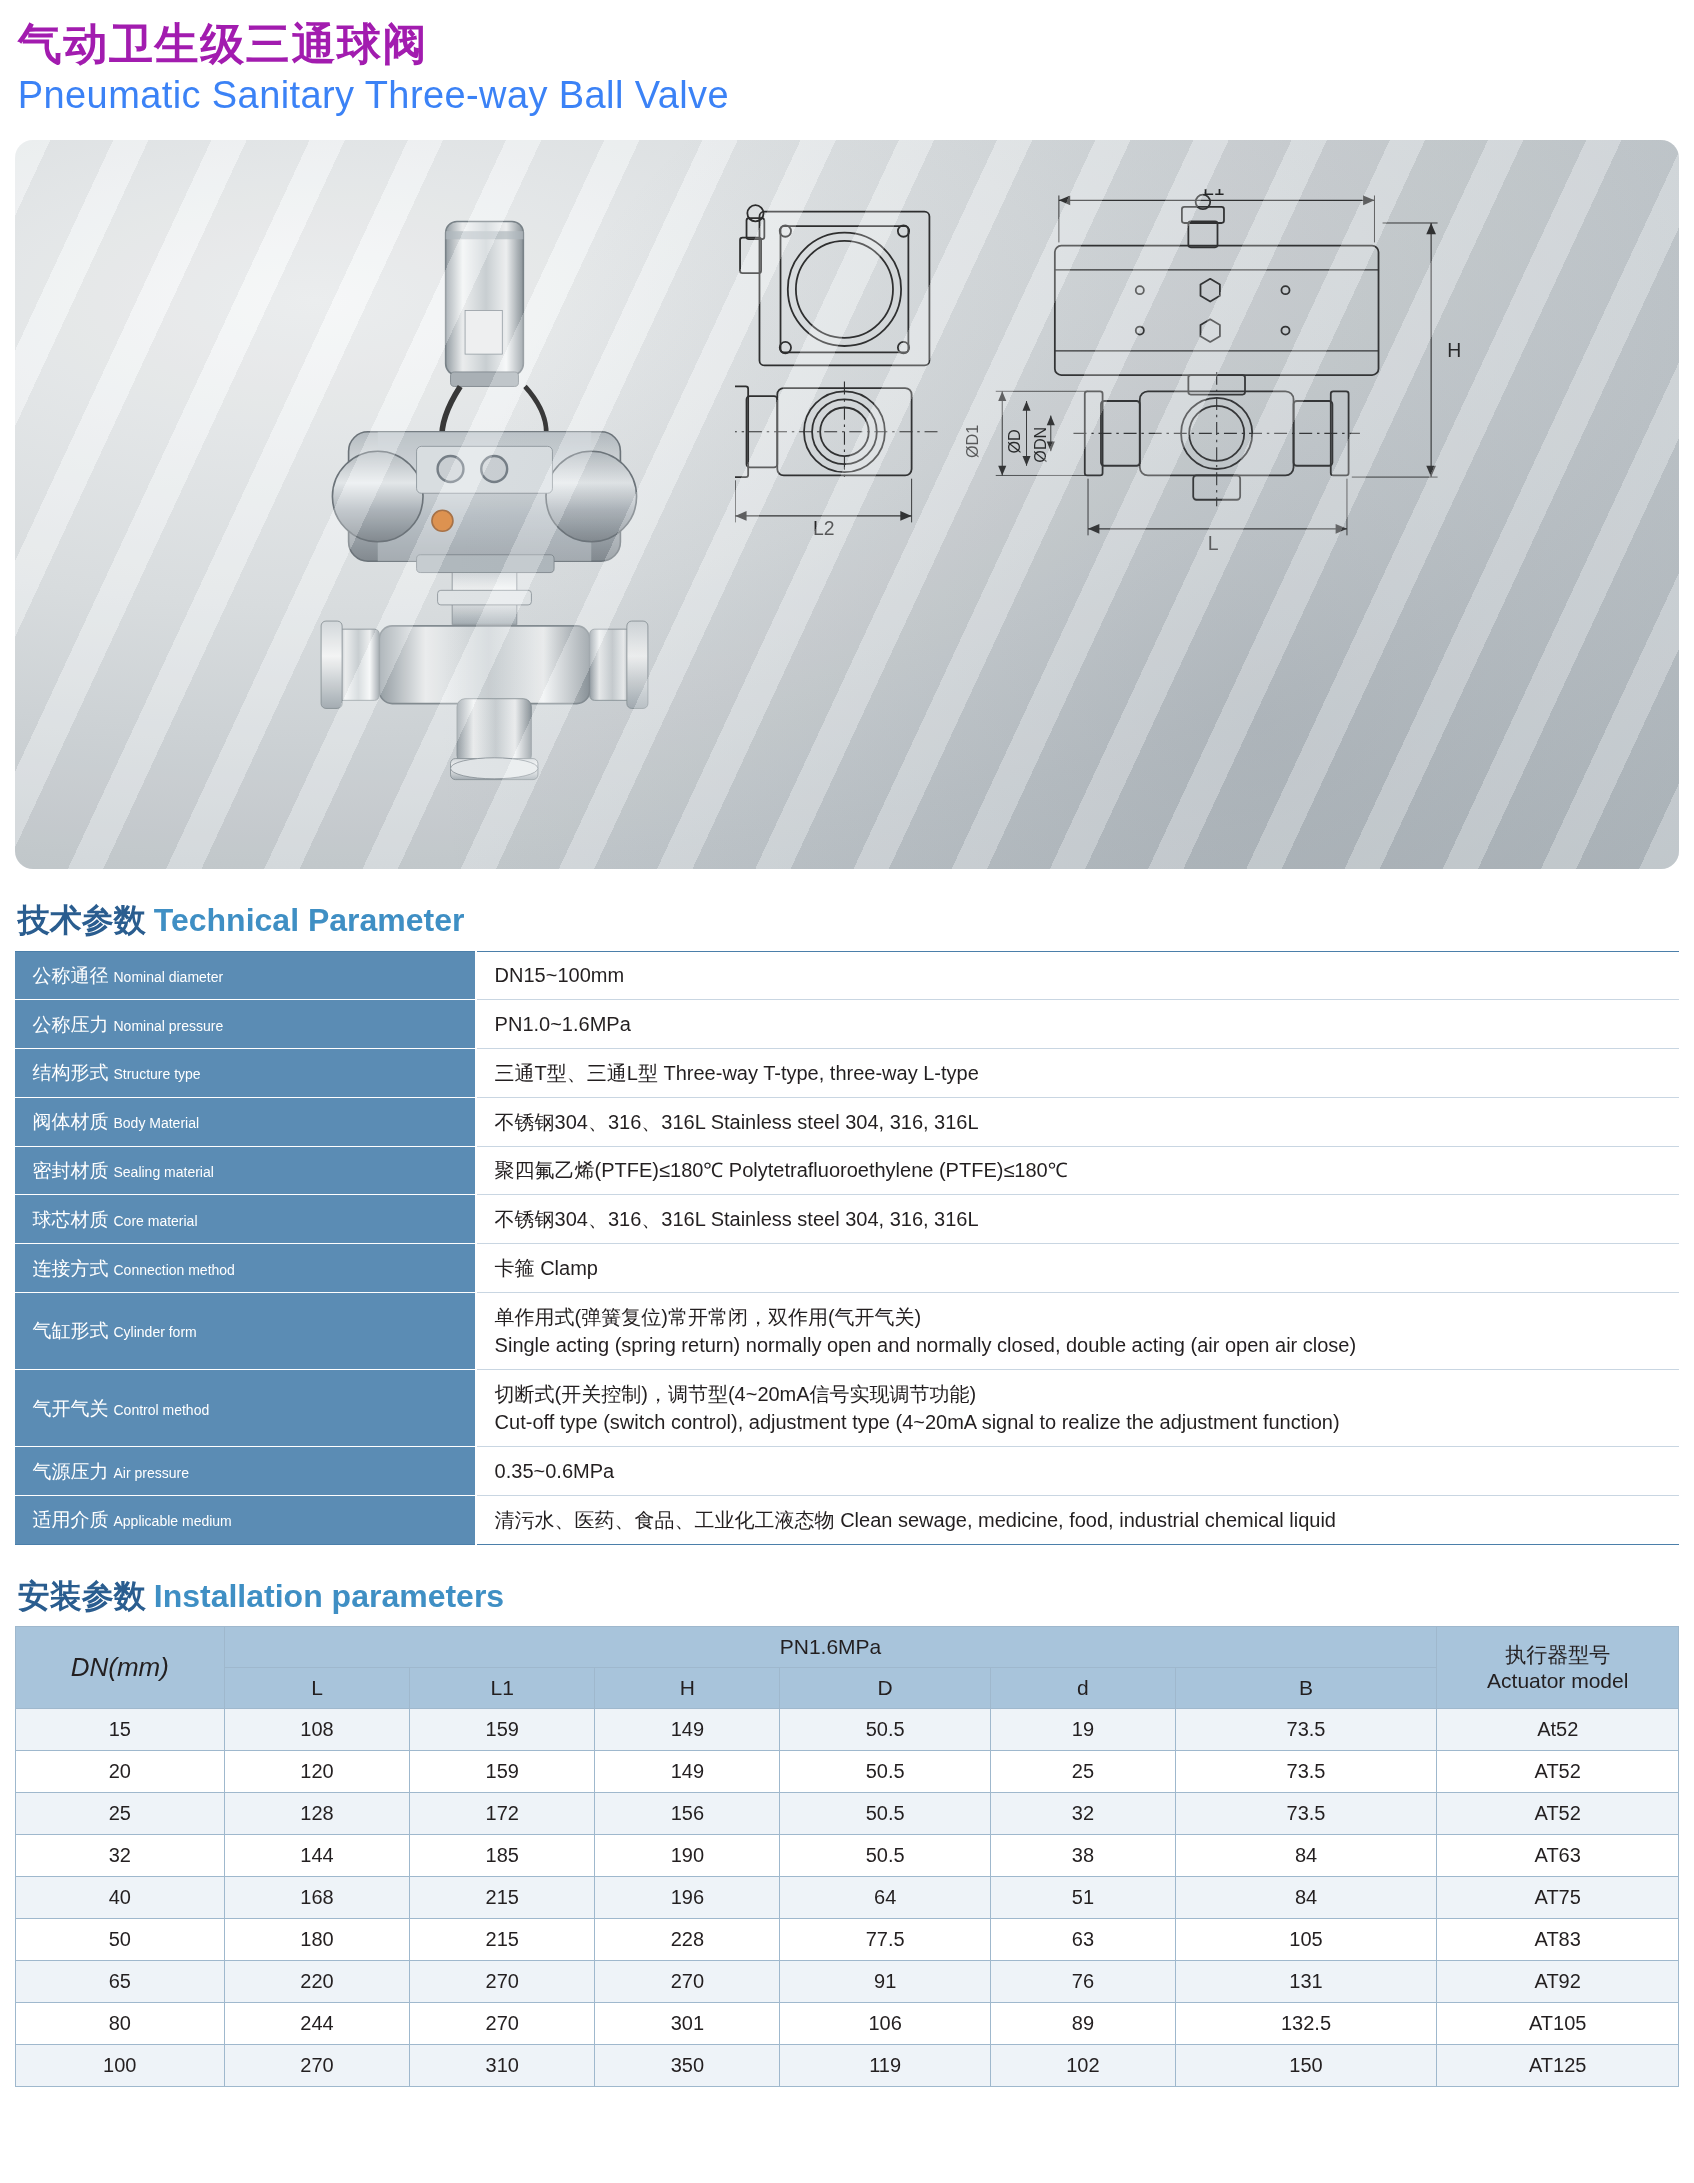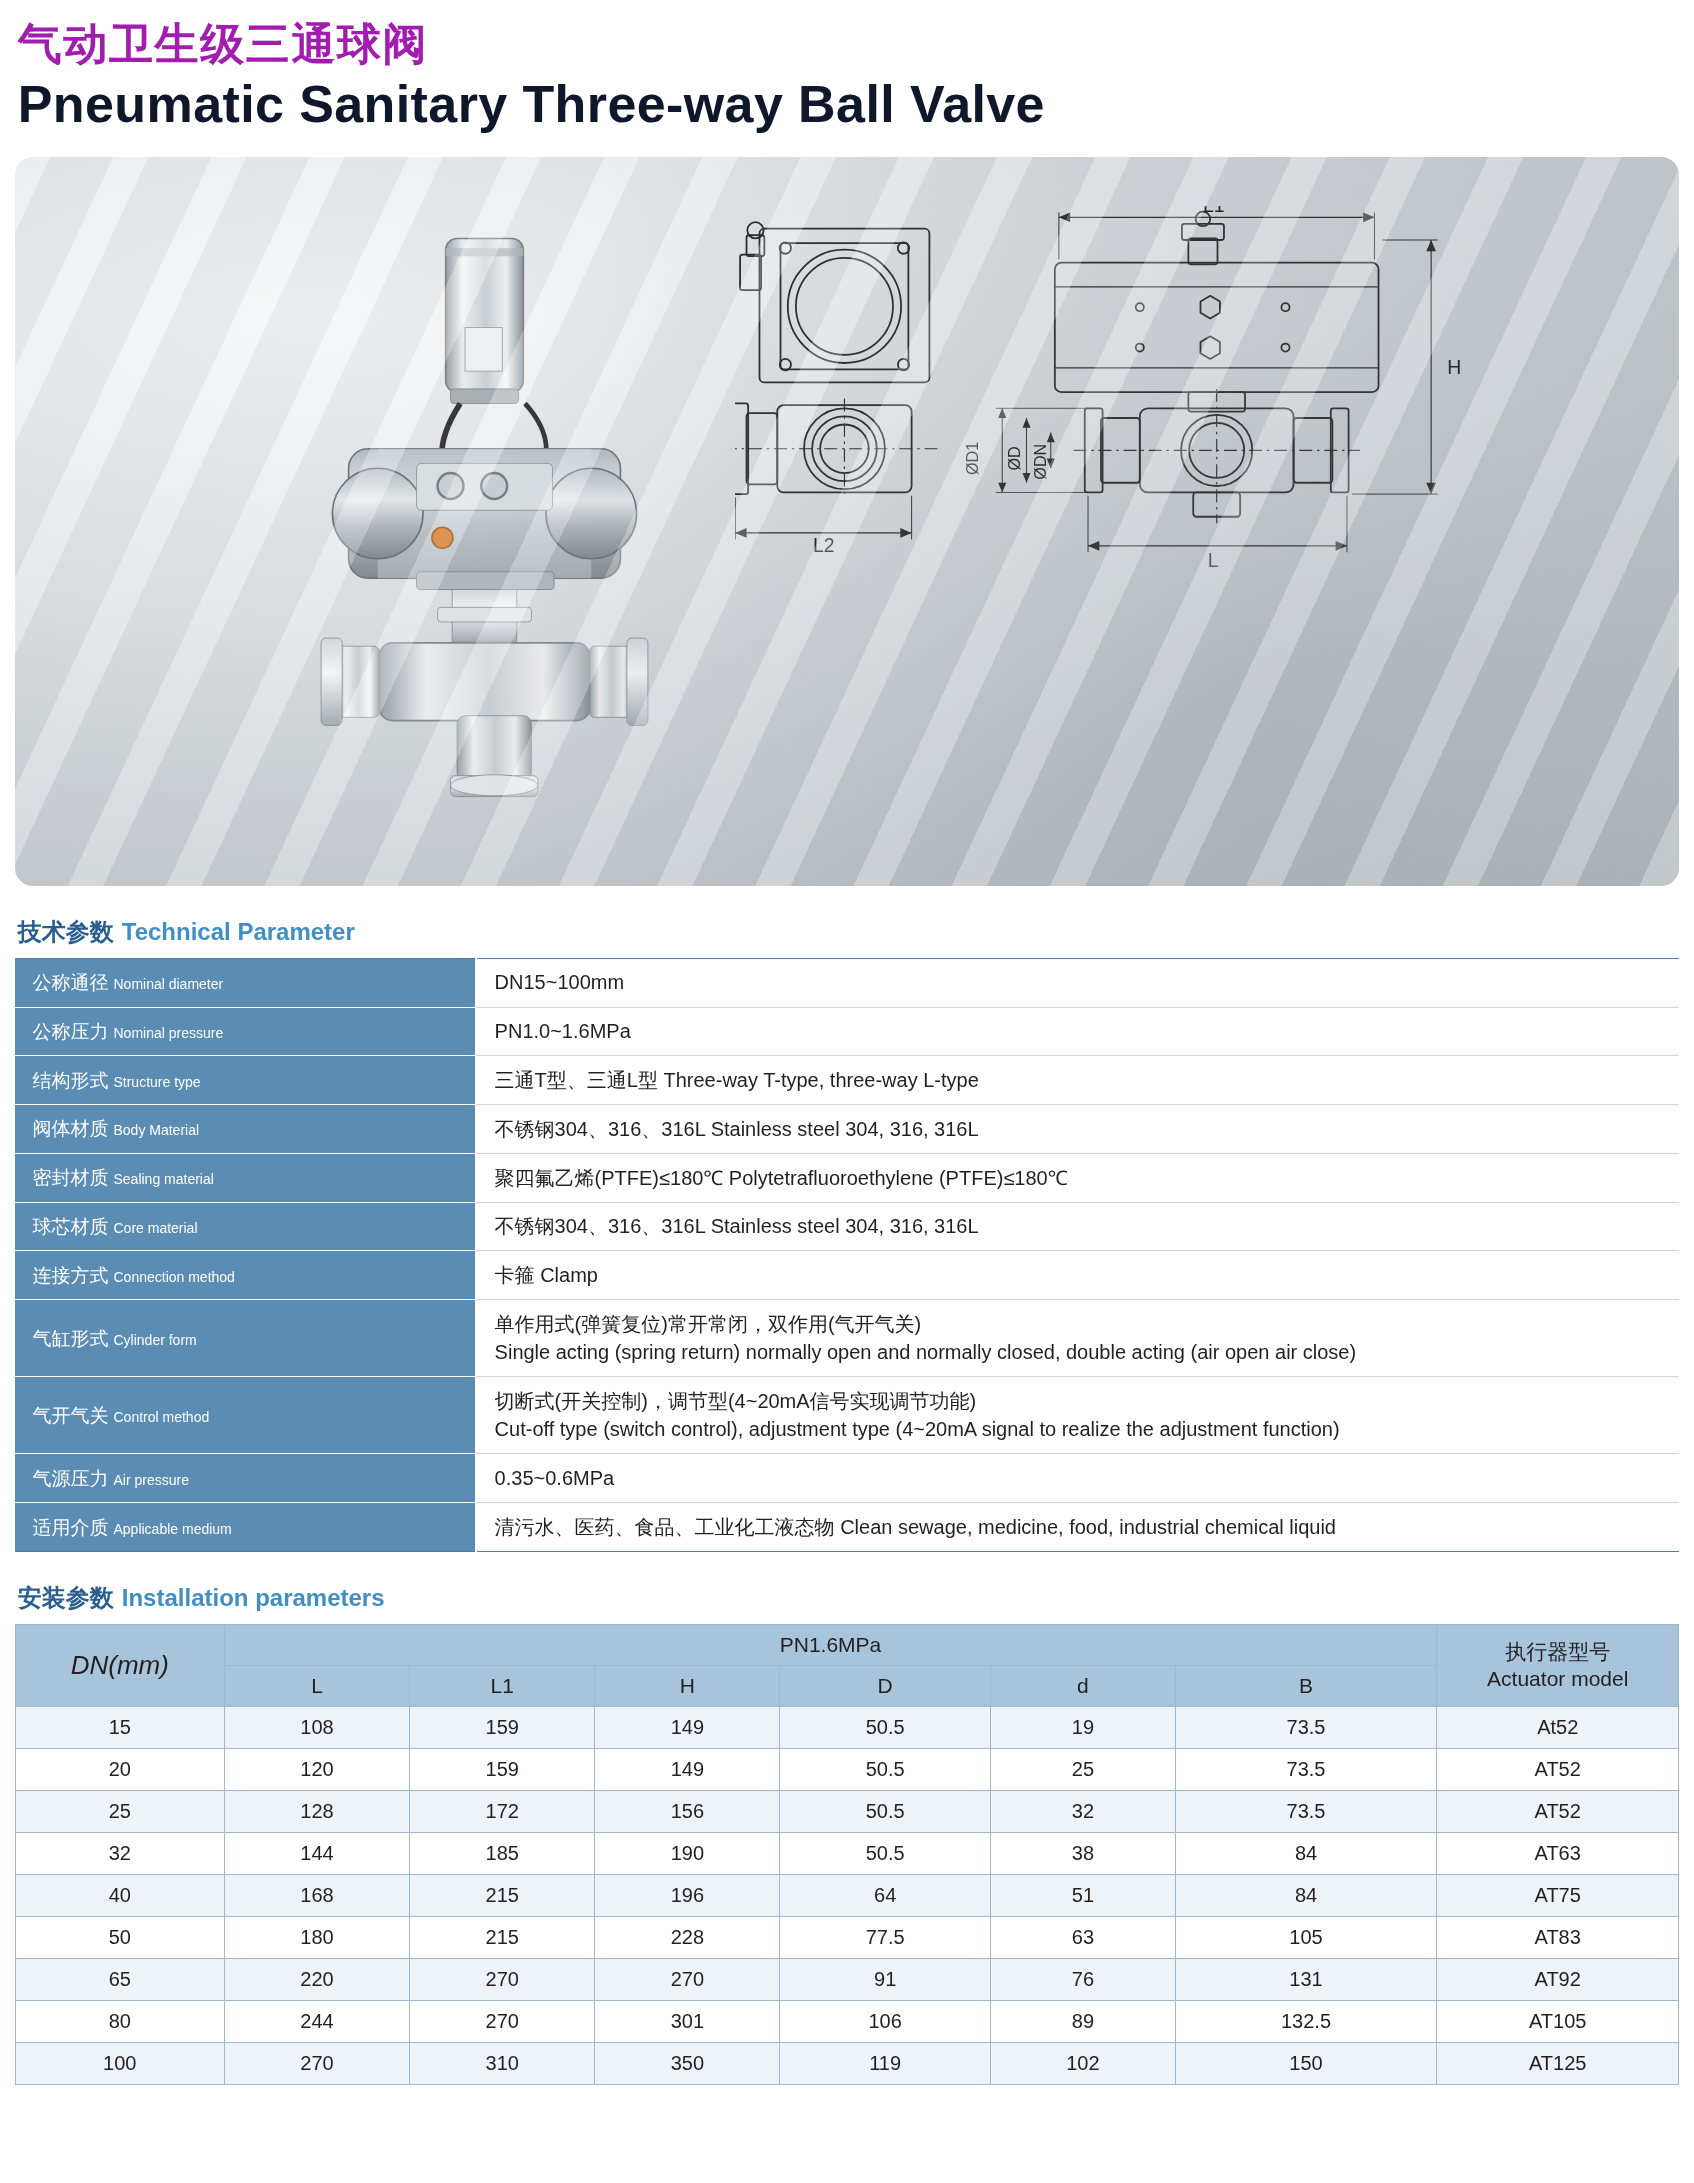--- a/index.html
+++ b/index.html
@@ -19,23 +19,23 @@
   
   .title-zh{
     font-size:44px;
     font-weight:bold;
     color:#a21caf;
     letter-spacing:1.6px;
     line-height:1.15;
     margin:4.9px 0 0 3.2px;
   }
   .title-en{
-    font-size:52px;
-    color:#0f172a;
-    font-weight:700;
+    font-size:38px;
+    color:#3b82f6;
+    font-weight:400;
     line-height:1.2;
     margin:3.2px 0 0 3.2px;
     letter-spacing:0.4px;
   }
 
   
   .hero{
     margin-top:21px;
     height:729px;
     border-radius:18px;
@@ -62,21 +62,21 @@
   .drawings{
     position:absolute;
     left:720px; top:49px;
     width:931px; height:615px;
   }
   svg{display:block;}
 
   
   .sec-head{
     margin:32px 0 11.3px 3.2px;
-    font-size:24px;
+    font-size:32px;
     font-weight:bold;
     line-height:1.2;
   }
   .sec-head .zh{color:#2a5d8f;}
   .sec-head .en{color:#3f8fc4;margin-left:8px;}
 
   
   table{border-collapse:collapse;width:100%;}
   .tech{
     border-top:1.6px solid #4b7faa;

